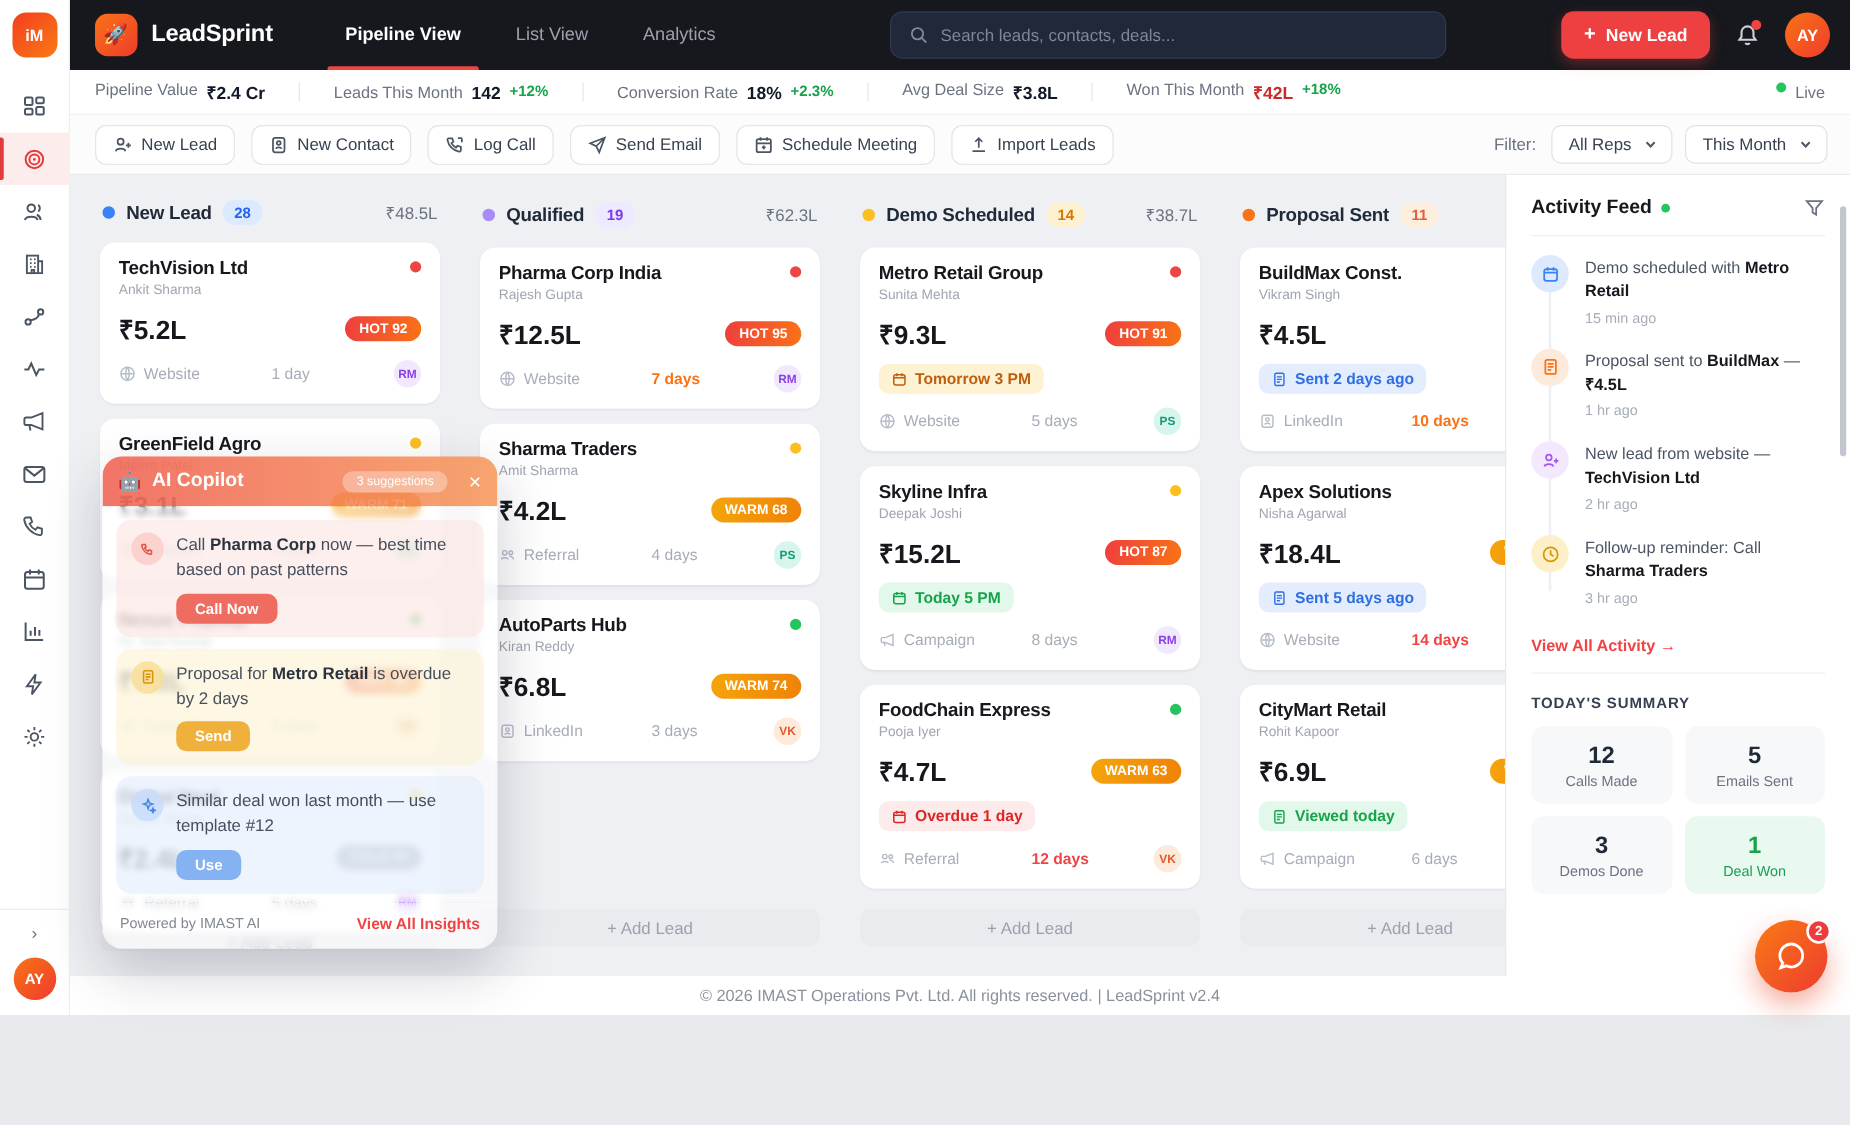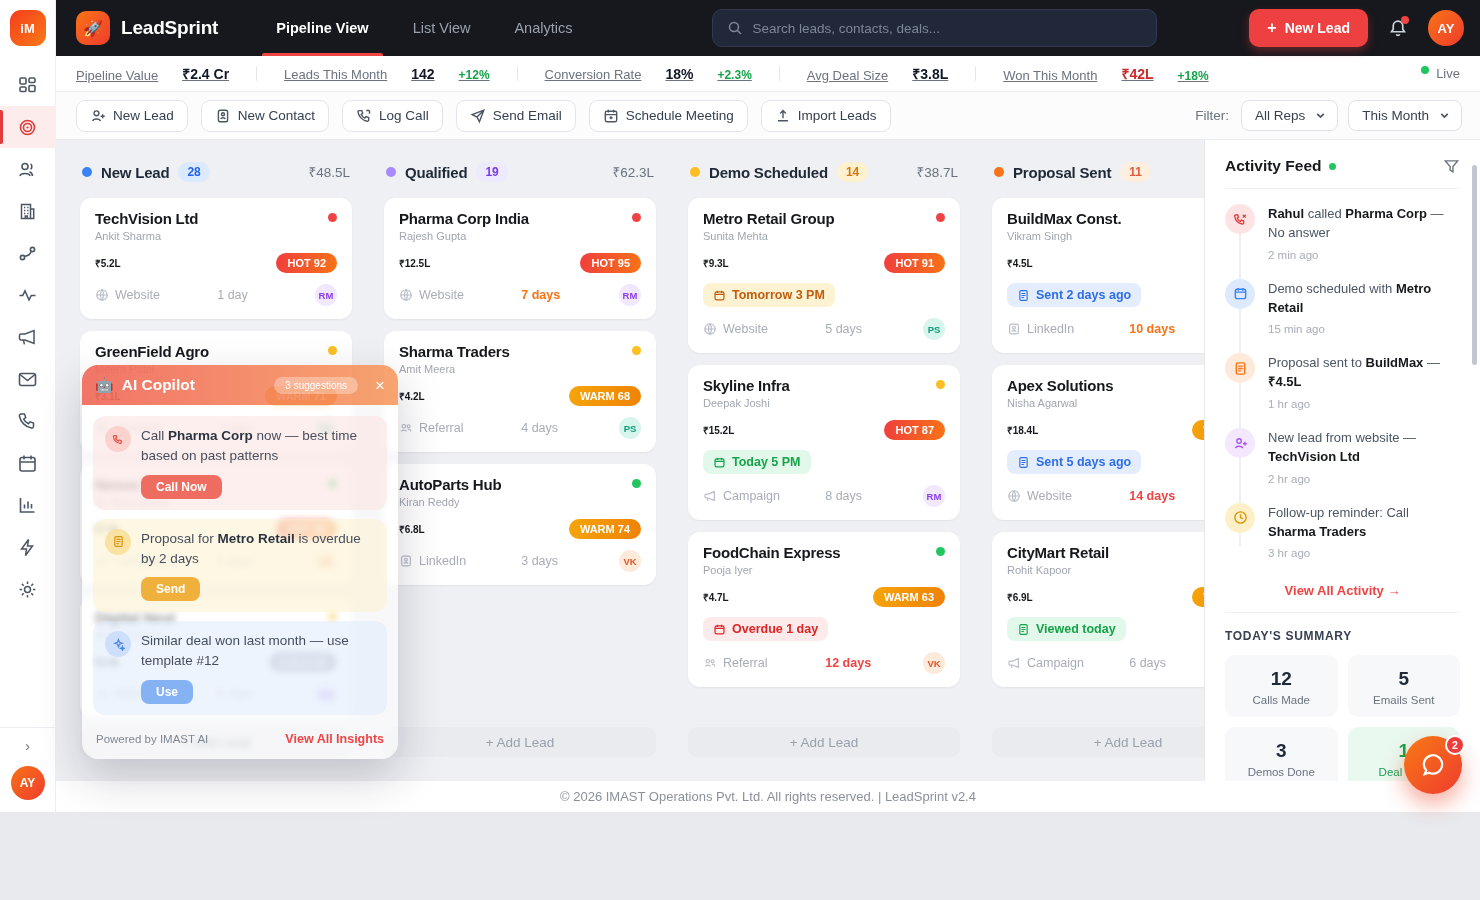--- a/index.html
+++ b/index.html
@@ -32,21 +32,21 @@
   .search input::placeholder { color:#7e8798; }
   .top-right { margin-left:auto; display:flex; align-items:center; gap:20px; }
   .btn-newlead { height:38px; background:#ee4040; border:none; border-radius:10px; color:#fff; font-size:14px; font-weight:bold; padding:0 18px; display:flex; align-items:center; gap:8px; cursor:pointer; box-shadow:0 4px 10px rgba(238,64,64,.35); font-family:"Liberation Sans",sans-serif; }
   .btn-newlead .pl { font-size:16px; font-weight:bold; }
   .bell { position:relative; color:#cdd3dd; cursor:pointer; }
   .bell-dot { position:absolute; top:-2px; right:-1px; width:8px; height:8px; border-radius:50%; background:#ef4444; }
   .top-av { width:36px; height:36px; font-size:13px; cursor:pointer; }
 
   
   .statsbar { position:absolute; left:56px; top:56px; width:1424px; height:36px; background:#fff; border-bottom:1px solid #eef0f3; display:flex; align-items:center; padding:0 20px; z-index:4; }
-  .stat { display:flex; align-items:flex-end; gap:24px; font-size:13px; color:#6b7280; white-space:nowrap;text-decoration:underline; }
+  .stat { display:flex; align-items:flex-start; gap:7px; font-size:13px; color:#6b7280; white-space:nowrap; }
   .stat b { color:#111827; font-size:14px; }
   .stat b.red { color:#c92a2a; }
   .stat .delta { color:#16a34a; font-size:12px; font-weight:bold; }
   .stat-sep { width:1px; height:15px; background:#e5e7eb; margin:0 27px; }
   .live { margin-left:auto; display:flex; gap:7px; font-size:13px; color:#6b7280; }
   .live-dot { width:8px; height:8px; border-radius:50%; background:#22c55e; }
 
   
   .actionbar { position:absolute; left:56px; top:92px; width:1424px; height:48px; background:#fcfcfd; border-bottom:1px solid #e9ebee; display:flex; align-items:center; padding:0 18px 0 20px; gap:13px; z-index:4; }
   .abtn { height:32px; background:#fff; border:1px solid #e3e6ea; border-radius:9px; display:flex; align-items:center; gap:7px; padding:0 13px; font-size:13.5px; color:#374151; cursor:pointer; font-family:"Liberation Sans",sans-serif; }
@@ -66,21 +66,21 @@
   .ccount { font-size:12px; font-weight:bold; border-radius:999px; padding:3px 9px; }
   .cnt-b{background:#dbeafe;color:#2563eb}.cnt-p{background:#ede9fe;color:#7c3aed}.cnt-a{background:#fdf1cf;color:#d97706}.cnt-o{background:#fdeedd;color:#e25c3d}
   .ctotal { margin-left:auto; font-size:13.5px; color:#6b7280; }
   .cards { display:flex; flex-direction:column; gap:12px; }
   .card { position:relative; background:#fff; border-radius:12px; padding:12px 15px 13px; box-shadow:0 1px 2px rgba(16,24,40,.06); cursor:pointer; }
   .sdot { position:absolute; top:15px; right:15px; width:9px; height:9px; border-radius:50%; }
   .sd-red{background:#ef4444}.sd-yel{background:#fbbf24}.sd-grn{background:#22c55e}
   .c-title { font-size:15px; font-weight:bold; color:#16181d; letter-spacing:-.2px; padding-right:18px; }
   .c-sub { font-size:11px; color:#a0a6b1; margin-top:3px; }
   .c-valrow { display:flex; align-items:center; margin-top:11px; }
-  .c-val { font-size:10px; font-weight:bold; color:#16181d; }
+  .c-val { font-size:21px; font-weight:bold; color:#16181d; }
   .badge { margin-left:auto; font-size:11px; font-weight:bold; color:#fff; border-radius:999px; padding:4px 11px; white-space:nowrap; }
   .bg-hot{background:linear-gradient(100deg,#ef3e3e,#f97316)}
   .bg-warm{background:linear-gradient(100deg,#f5a50b,#ef8206)}
   .bg-cold{background:#9aa1ac}
   .pillrow { margin-top:10px; }
   .pill { display:inline-flex; align-items:center; gap:6px; font-size:12.5px; font-weight:bold; border-radius:8px; padding:5px 10px; }
   .p-amb{background:#fdf3d2;color:#c05e10}.p-grn{background:#e2f8eb;color:#16a34a}.p-red{background:#fdeaea;color:#dc2626}.p-blu{background:#e3edfd;color:#2f6fe4}
   .meta { display:flex; align-items:center; margin-top:11px; }
   .src { flex:1.25; display:flex; align-items:center; gap:6px; font-size:12.5px; color:#a7adb8; }
   .src svg { color:#b6bcc8; }
@@ -100,21 +100,21 @@
   .pgreen { width:7px; height:7px; border-radius:50%; background:#22c55e; }
   .funnel { margin-left:auto; color:#6b7280; cursor:pointer; }
   .feed { position:relative; padding-top:15px; }
   .feed-line { position:absolute; left:14px; top:22px; bottom:12px; width:2px; background:#edeff2; }
   .fitem { position:relative; display:flex; gap:13px; margin-bottom:18px; }
   .ficon { width:30px; height:30px; border-radius:50%; flex:none; display:flex; align-items:center; justify-content:center; position:relative; z-index:1; }
   .fi-red{background:#fde3e3;color:#e04444}.fi-blu{background:#ddeafd;color:#3b82f6}.fi-org{background:#fdeada;color:#f97316}.fi-pur{background:#f3e8fd;color:#a855f7}.fi-amb{background:#fdf0c9;color:#d99706}
   .ftext { font-size:13px; color:#4b5563; line-height:1.45; padding-top:1px; }
   .ftext .b { color:#16181d; font-weight:bold; }
   .ftime { font-size:11.5px; color:#a7adb8; margin-top:6px; }
-  .viewall { text-align:center; font-size:13px; font-weight:bold; color:#ef4444; padding:6px 0 14px; border-bottom:1px solid #eef0f3; cursor:pointer; }
+  .viewall { font-size:13px; font-weight:bold; color:#ef4444; padding:6px 0 14px; border-bottom:1px solid #eef0f3; cursor:pointer; }
   .sum-title { font-size:12px; font-weight:bold; color:#374151; letter-spacing:.7px; margin:16px 0 12px; }
   .sum-grid { display:grid; grid-template-columns:1fr 1fr; gap:10px; }
   .sum-card { background:#f7f8fa; border-radius:10px; padding:13px 8px 11px; text-align:center; }
   .sum-val { font-size:19px; font-weight:bold; color:#1f2937; }
   .sum-lab { font-size:11.5px; color:#6b7280; margin-top:4px; }
   .sum-card.hl { background:#e9f9f0; }
   .sum-card.hl .sum-val { color:#16a34a; }
   .sum-card.hl .sum-lab { color:#1a9e57; }
   .pscroll { position:absolute; right:3px; top:25px; width:5px; height:200px; border-radius:3px; background:#c2c7cf; }
 
@@ -509,21 +509,21 @@
                 </svg>
                 <span>Website</span>
               </span>
             <span class="days warn">7 days</span>
             <span class="own ow-rm">RM</span>
           </div>
         </div>
         <div class="card">
           <span class="sdot sd-yel"></span>
           <div class="c-title">Sharma Traders</div>
-          <div class="c-sub">Amit Meera</div>
+          <div class="c-sub">Amit Sharma</div>
           <div class="c-valrow">
               <span class="c-val">₹4.2L</span>
               <span class="badge bg-warm">WARM 68</span>
             </div>
           <div class="meta">
             <span class="src">
                 <svg width="14" height="14" viewBox="0 0 16 16" fill="none" stroke="currentColor" stroke-width="1.3">
                   <circle cx="5.5" cy="6" r="2"></circle>
                   <path d="M2.5 12c.4-2 5.6-2 6 0"></path>
                   <circle cx="11" cy="6" r="1.7"></circle>
@@ -751,32 +751,20 @@
       <span class="panel-title">Activity Feed</span>
       <span class="pgreen"></span>
       <span class="funnel">
           <svg width="17" height="17" viewBox="0 0 18 18" fill="none" stroke="currentColor" stroke-width="1.5">
             <path d="M2.5 3h13l-5 6v5.5l-3-1.8V9z"></path>
           </svg>
         </span>
     </div>
     <div class="feed">
       <div class="feed-line"></div>
-      <div class="fitem">
-        <span class="ficon fi-red">
-            <svg width="15" height="15" viewBox="0 0 16 16" fill="none" stroke="currentColor" stroke-width="1.5">
-              <path d="M2.8 3.2h2.3l.8 2.4-1.3 1a7 7 0 0 0 3.3 3.3l1-1.3 2.4.8v2.3c0 .7-.6 1.3-1.3 1.1-4.1-.7-7.5-4.1-8.2-8.2-.2-.7.4-1.4 1-1.4z"></path>
-              <path d="M10.5 3l3 3M13.5 3l-3 3"></path>
-            </svg>
-          </span>
-        <div>
-            <div class="ftext"><span class="b">Rahul</span><span> called </span><span class="b">Pharma Corp</span><span> — No answer</span></div>
-            <div class="ftime">2 min ago</div>
-          </div>
-      </div>
       <div class="fitem">
         <span class="ficon fi-blu">
             <svg width="15" height="15" viewBox="0 0 16 16" fill="none" stroke="currentColor" stroke-width="1.5">
               <rect x="2.5" y="3.5" width="11" height="10" rx="2"></rect>
               <path d="M2.5 6.5h11M5.5 2v3M10.5 2v3"></path>
             </svg>
           </span>
         <div>
             <div class="ftext"><span>Demo scheduled with </span><span class="b">Metro Retail</span></div>
             <div class="ftime">15 min ago</div>

